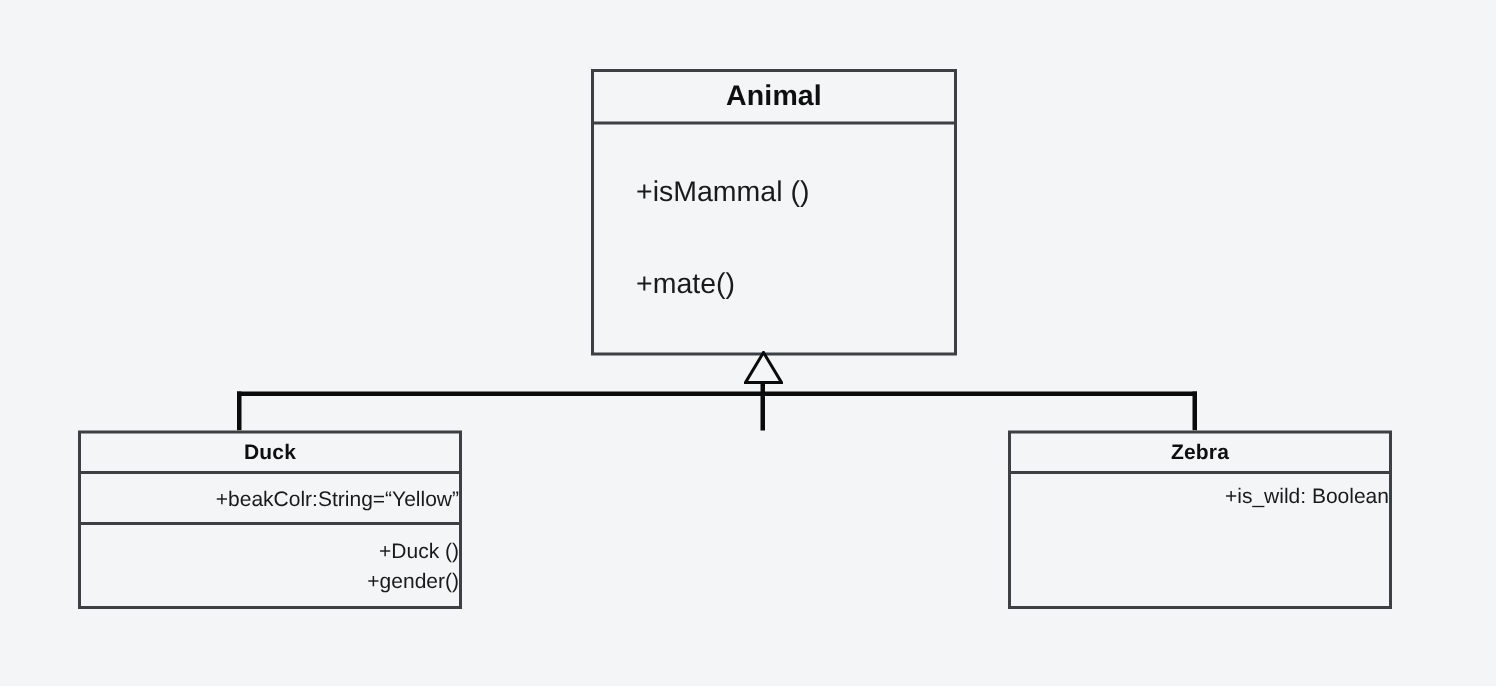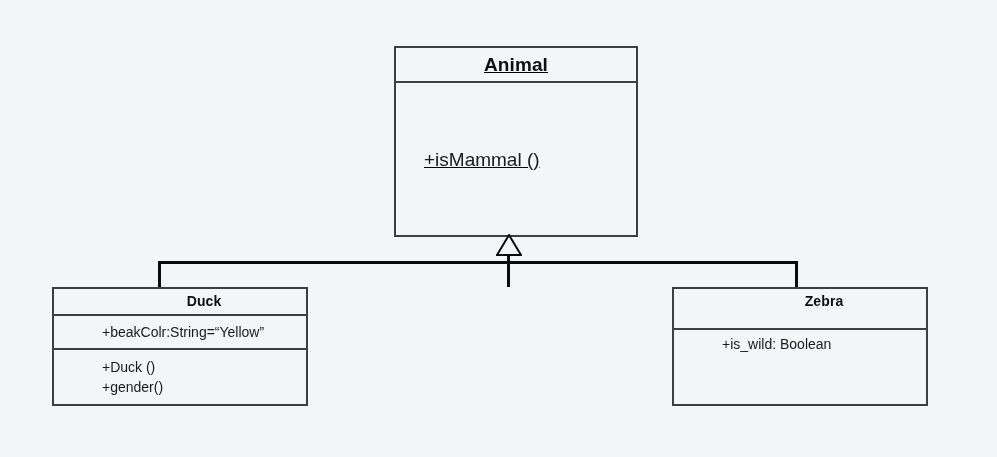--- a/index.html
+++ b/index.html
@@ -49,21 +49,20 @@
   .member-line {
     color: #1a1a1a;
     white-space: nowrap;
   }
   
   #class-animal {
     left: 394px;
     top: 46px;
     width: 244px;
     height: 191px;
-    text-decoration: underline;
   }
   #class-animal .comp-name {
     height: 33px;
   }
   #class-animal .class-title {
     font-size: 19px;
     line-height: 29px;
   }
   #class-animal .comp-attrs {
     height: 68px;
@@ -83,25 +82,24 @@
   .child-class .comp-name {
     height: 25px;
   }
   .child-class .class-title {
     font-size: 14px;
     line-height: 23px;
   }
   .child-class .member-line {
     font-size: 14px;
     line-height: 20px;
-    text-align: left;
+    text-align: right;
   }
   .child-class .compartment {
     align-items: stretch;
-    padding-left: 48px;
   }
   #class-duck {
     left: 52px;
     top: 287px;
     width: 256px;
     height: 119px;
   }
   #class-duck .comp-attrs { height: 34px; }
   #class-duck .comp-ops { flex: 1 1 auto; }
 
@@ -112,21 +110,20 @@
     height: 112px;
   }
   #class-fish .comp-attrs { height: 50px; }
   #class-fish .comp-ops { flex: 1 1 auto; }
 
   #class-zebra {
     left: 672px;
     top: 287px;
     width: 256px;
     height: 119px;
-    gap: 14px;
   }
   #class-zebra .comp-attrs { height: 30px; }
   #class-zebra .comp-ops { flex: 1 1 auto; }
 
   
   .conn {
     position: absolute;
     background: #0b0b0b;
   }
   #conn-horizontal {
@@ -165,20 +162,21 @@
 <body>
 
 <div id="canvas">
 
   <div class="uml-class" id="class-animal">
     <div class="compartment comp-name">
       <div class="class-title">Animal</div>
     </div>
     <div class="compartment comp-ops">
       <div class="member-line">+isMammal ()</div>
+      <div class="member-line">+mate()</div>
     </div>
   </div>
 
   <div class="conn" id="conn-stem-fish"></div>
   <div class="conn" id="conn-horizontal"></div>
   <div class="conn" id="conn-stem-duck"></div>
   <div class="conn" id="conn-stem-zebra"></div>
 
   <svg id="inheritance-arrow" viewBox="0 0 26 22">
     <polygon points="13,1 25,21 1,21" fill="#f4f5f7" stroke="#0b0b0b" stroke-width="2" stroke-linejoin="miter"></polygon>

